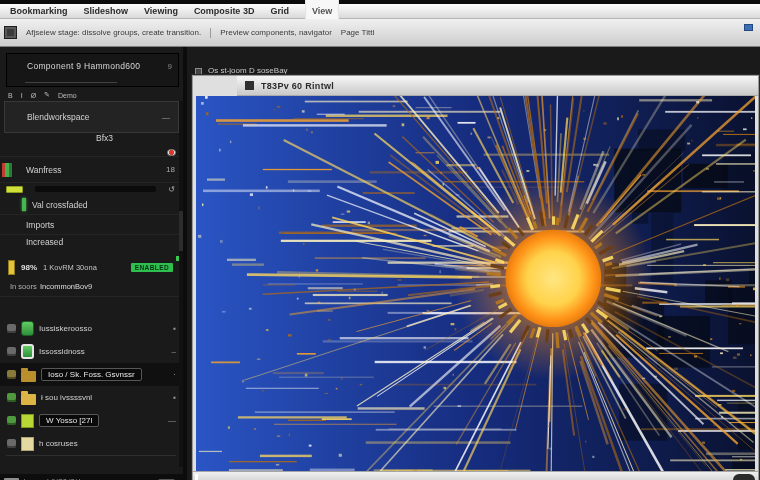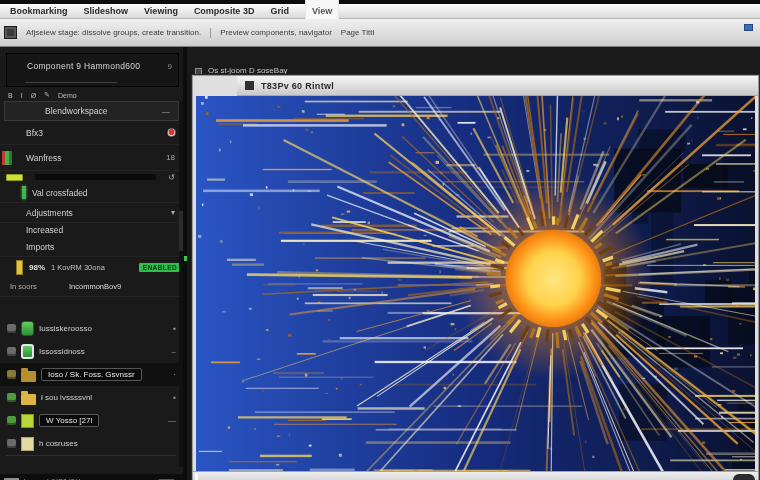--- a/index.html
+++ b/index.html
@@ -27,43 +27,43 @@
   .sb-header{position:absolute;left:6px;top:6px;width:173px;height:34px;background:#161616;border:1px solid #000;}
   .sb-title{position:absolute;left:20px;top:7px;font-size:8.5px;color:#d6d6d6;letter-spacing:.3px;}
   .sb-corner{position:absolute;right:6px;top:8px;font-size:8px;color:#8a8a8a;}
   .sb-underline{position:absolute;left:18px;top:28px;width:92px;height:1px;background:#424242;}
   .sb-format{position:absolute;left:8px;top:44px;display:flex;gap:8px;font-size:7px;color:#bdbdbd;align-items:center;}
   .fmt{cursor:default;}
   .sb-tree{position:absolute;left:0;top:54px;width:183px;}
   .trow{position:relative;display:flex;align-items:center;gap:6px;padding-left:26px;border-bottom:1px solid #242424;}
   .trow .lbl{font-size:8.5px;color:#d2d2d2;}
   .trow .row-right{margin-left:auto;margin-right:8px;font-size:8px;color:#a8a8a8;}
-  .trow.group{height:20px;background:#232323;border:1px solid #383838;margin:0 4px;padding-left:40px;}
-  .trow.plain{height:24px;}
+  .trow.group{height:32px;background:#232323;border:1px solid #383838;margin:0 4px;padding-left:22px;}
+  .trow.plain{height:24px;flex-direction:column;}
   .trow.h26{height:26px;}
   .trow.h20{height:20px;}
   .trow.h14{height:14px;border-bottom:none;}
   .trow.divider{height:12px;border-bottom:none;padding-left:6px;}
   .div-bar{flex:1;height:6px;background:#0b0b0b;border-radius:2px;margin:0 6px;}
   .icon-stripes{position:absolute;left:2px;width:10px;height:14px;
       background:linear-gradient(90deg,#c23b2e 0 3px,#45b04e 3px 7px,#2d7a35 7px 10px);}
   .icon-greenbar{width:4px;height:13px;background:#46b44f;box-shadow:0 0 3px #46b44f;margin-left:-4px;}
   .icon-tag{width:17px;height:7px;background:#cfe03a;border-radius:1px;border:1px solid #8f9c1e;}
   .badge-red{margin-left:auto;margin-right:7px;width:9px;height:9px;border-radius:50%;
       background:radial-gradient(circle at 50% 45%,#e0372a 0 55%,#f4f4f4 60% 100%);border:1px solid #777;}
-  .sb-stats{position:absolute;left:0;top:212px;width:183px;height:16px;display:flex;align-items:center;gap:6px;padding-left:8px;margin-left:8px;}
+  .sb-stats{position:absolute;left:0;top:212px;width:183px;height:16px;display:flex;align-items:center;gap:6px;padding-left:8px;}
   .stat-bar{width:7px;height:15px;background:#e2c43c;border:1px solid #8f7a1c;}
   .stat-pct{font-size:8px;font-weight:bold;color:#e0e0e0;}
   .stat-lbl{font-size:7.5px;color:#c4c4c4;}
   .stat-badge{margin-left:auto;margin-right:10px;background:#2fbf4f;color:#053512;font-size:6.5px;font-weight:bold;
       padding:1px 4px;border-radius:1px;letter-spacing:.4px;}
   .stat-dot{position:absolute;right:2px;top:-3px;width:5px;height:5px;background:#3ec653;}
   .sb-kv{position:absolute;left:0;top:230px;width:183px;}
   .kvrow{display:flex;align-items:center;height:20px;border-bottom:1px solid #262626;padding-left:10px;}
-  .kvrow .k{width:59px;font-size:7.5px;color:#b2b2b2;}
+  .kvrow .k{width:30px;font-size:7.5px;color:#b2b2b2;}
   .kvrow .v{font-size:7.5px;color:#dedede;}
   .sb-files{position:absolute;left:0;top:270px;width:183px;}
   .frow{display:flex;align-items:center;height:23px;gap:5px;padding-left:7px;}
   .frow .lbl{font-size:8px;color:#d0d0d0;white-space:nowrap;}
   .frow .pill{background:#0a0a0a;border:1px solid #575757;border-radius:2px;padding:1px 6px;color:#e8e8e8;}
   .frow .row-right{margin-left:auto;margin-right:7px;font-size:8px;color:#9c9c9c;}
   .frow.selected{background:#101010;}
   .chip{width:9px;height:9px;border-radius:2px;flex:none;box-shadow:inset 0 -2px 0 rgba(0,0,0,.4);}
   .fi{flex:none;}
   .fi-green-rounded{width:13px;height:15px;background:linear-gradient(#63cc63,#2e8f3a);border-radius:3px;border:1px solid #1c5f26;}
@@ -156,28 +156,24 @@
           <div class="trow divider">
             <span class="icon-tag"></span>
             <span class="div-bar"></span>
             <span class="row-right">↺</span>
           </div>
           <div class="trow h20">
             <span class="icon-greenbar"></span>
             <span class="lbl">Val crossfaded</span>
           </div>
           <div class="trow h20">
-            <span class="lbl">Adjustments</span>
-            <span class="row-right">▾</span>
+            <span class="lbl">Imports</span>
           </div>
           <div class="trow h14">
             <span class="lbl">Increased</span>
-          </div>
-          <div class="trow h20">
-            <span class="lbl">Imports</span>
           </div>
         </div>
 
       <div class="sb-stats">
         <span class="stat-bar"></span>
         <span class="stat-pct">98%</span>
         <span class="stat-lbl">1 KovRM 30ona</span>
         <span class="stat-badge">ENABLED</span>
         <span class="stat-dot"></span>
       </div>

